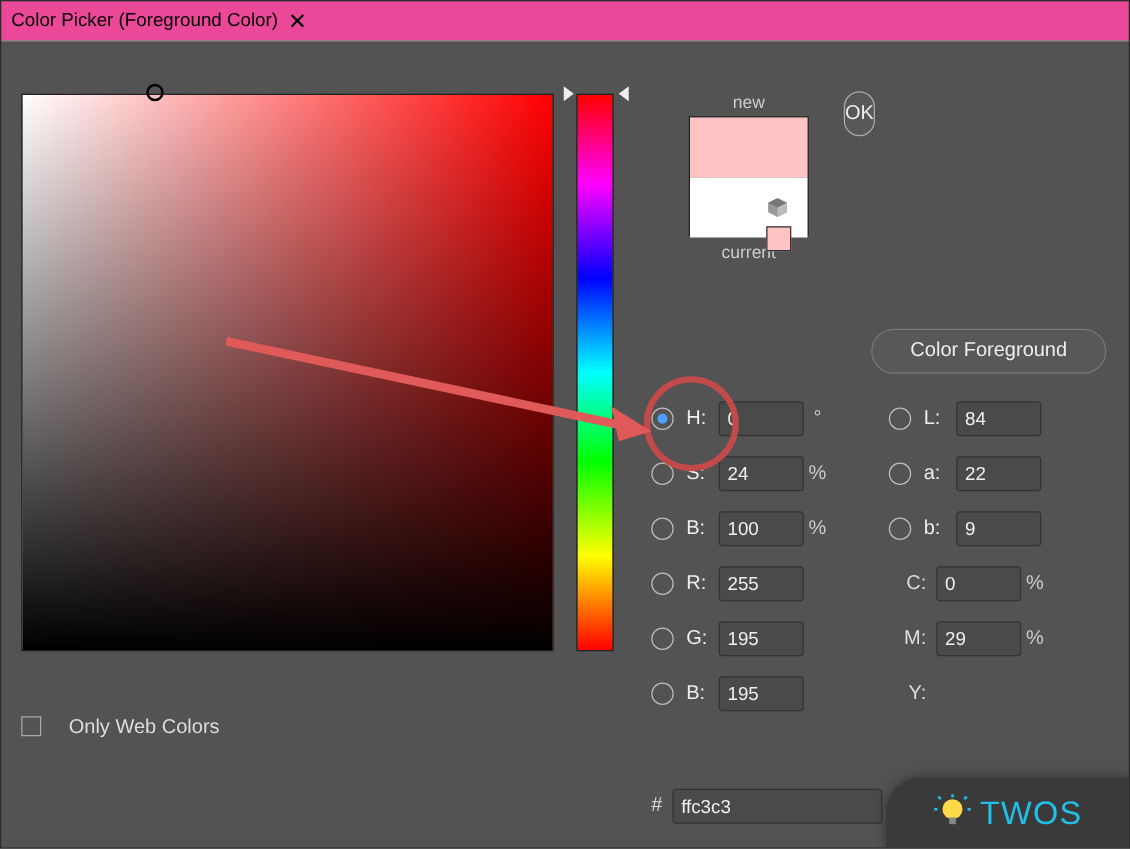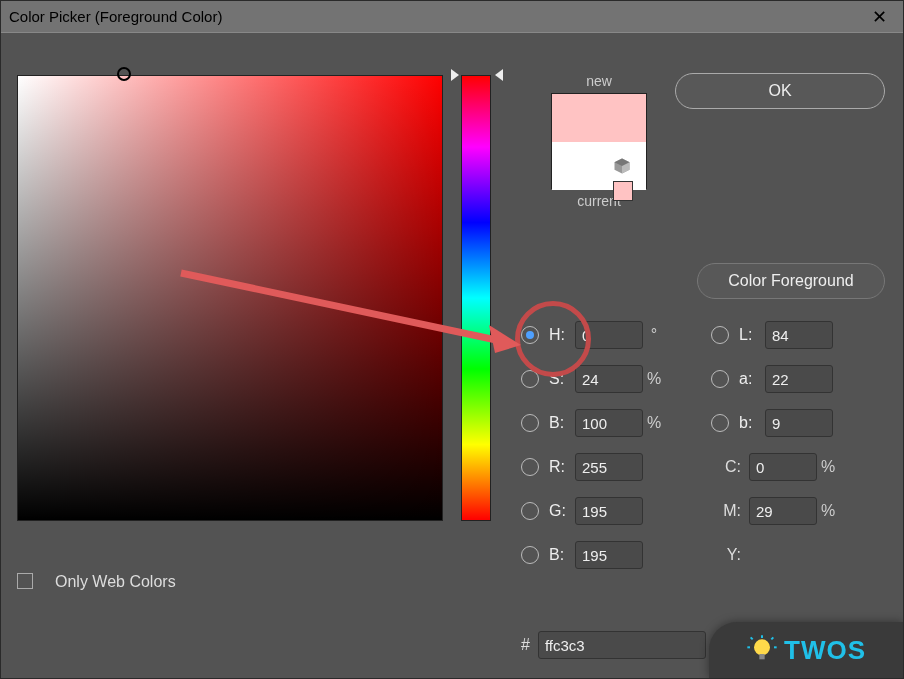--- a/index.html
+++ b/index.html
@@ -3,22 +3,22 @@
 <meta charset="utf-8">
 <style>
   * { box-sizing: border-box; font-family: -apple-system, 'Segoe UI', Arial, sans-serif; }
   body { margin: 0; background: #fff; }
   .window {
     width: 904px; height: 679px;
     background: #535353; border: 1px solid #2a2a2a;
     position: relative; color: #ddd; overflow: hidden;
   }
   .titlebar {
-    height: 32px; background: #737373; color: #000;
-    display: flex; align-items: center; justify-content: space-between;
+    height: 32px; background: #ec4899; color: #000;
+    display: flex; align-items: center; justify-content: flex-start;
     padding: 5px 8px; font-size: 14px; border-bottom: 1px solid #888;
   }
   .titlebar .title { font-size: 15px; }
   .titlebar .close { font-size: 18px; padding: 2px 8px; cursor: default; }
   .body { position: relative; width: 100%; height: calc(100% - 32px); }
 
   
   .color-field {
     position: absolute; left: 16px; top: 42px;
     width: 426px; height: 446px; border: 1px solid #222;
@@ -49,21 +49,21 @@
   .preview-wrap { position: absolute; left: 523px; top: 40px; width: 150px; }
   .preview-label { font-size: 14px; text-align: center; margin-bottom: 4px; color: #ccc; }
   .preview-swatch { width: 96px; height: 96px; border: 1px solid #222; margin: 0 auto; }
   .preview-new { height: 48px; }
   .preview-cur { height: 48px; }
   .preview-cur-lbl { font-size: 14px; text-align: center; margin-top: 4px; color: #ccc; }
   .cube-icon { position: absolute; left: 612px; top: 124px; font-size: 18px; color: #aaa; }
   .mini-swatch { position: absolute; left: 612px; top: 148px; width: 20px; height: 20px; border: 1px solid #333; }
 
   
-  .btns { position: absolute; right: 18px; top: 40px; width: 210px; display: flex; flex-direction: column; gap: 4px; }
+  .btns { position: absolute; right: 18px; top: 40px; width: 210px; display: flex; flex-direction: row; gap: 4px; }
   .pill-btn {
     background: #585858; border: 1px solid #777; border-radius: 18px;
     color: #eee; font-size: 16px; height: 36px; display: flex;
     align-items: center; justify-content: center;
   }
   .pill-btn.primary { border: 1.5px solid #aaa; }
   .pill-btn.lib { position: absolute; right: 18px; top: 230px; width: 188px; }
 
   
   .val-grid { position: absolute; left: 520px; top: 280px; right: 16px; }
@@ -101,21 +101,21 @@
   .hex-row { position: absolute; left: 520px; top: 598px; display: flex; align-items: center; gap: 8px; }
 
   
   .twos {
     position: absolute; right: 0; bottom: 0; width: 194px; height: 56px;
     background: #3a3a3a; border-radius: 28px 0 0 0; display: flex;
     align-items: center; justify-content: center; gap: 6px;
     box-shadow: 0 0 10px rgba(0,0,0,0.4);
   }
   .twos svg { width: 32px; height: 32px; }
-  .twos-text { font-family: Arial Black, Arial, sans-serif; font-weight: 700; font-size: 26px; color: #20c0e8; letter-spacing: 1px; }
+  .twos-text { font-family: Arial Black, Arial, sans-serif; font-weight: 400; font-size: 26px; color: #20c0e8; letter-spacing: 1px; }
 </style>
 </head>
 <body>
 
 <div class="window">
   <div class="titlebar">
     <span class="title">Color Picker (Foreground Color)</span>
     <span class="close">✕</span>
   </div>
 

